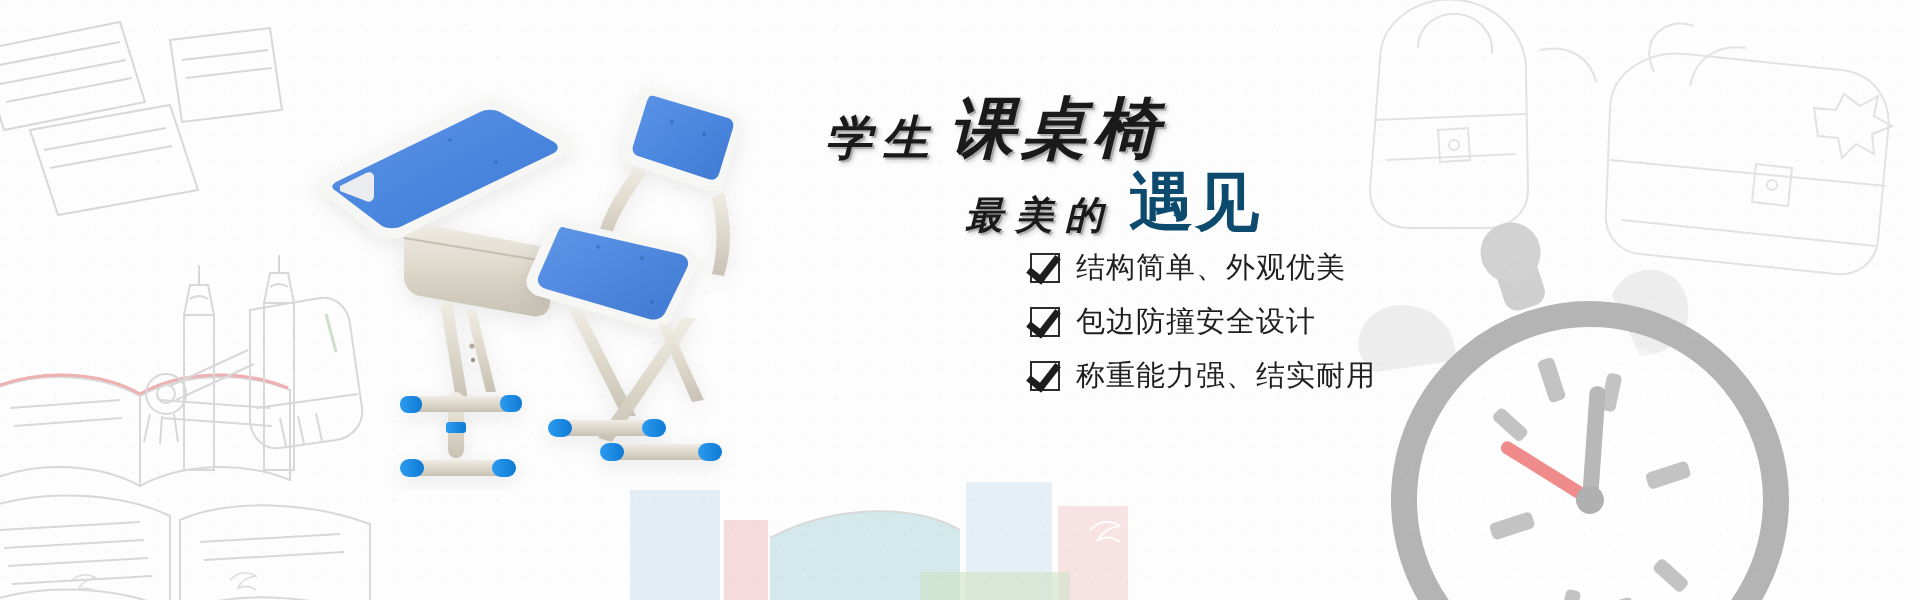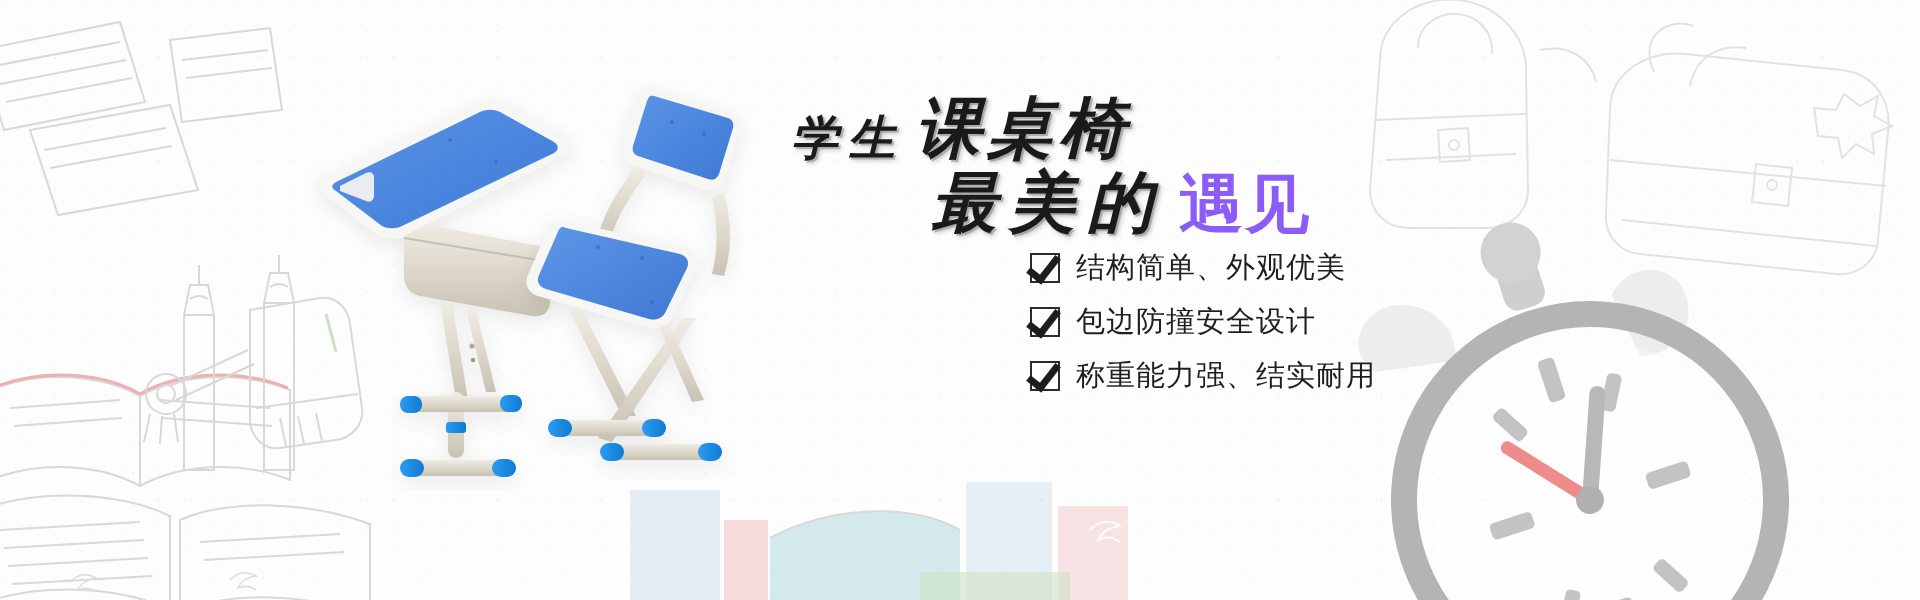--- a/index.html
+++ b/index.html
@@ -20,36 +20,36 @@
       radial-gradient(circle at 12% 22%, rgba(0,0,0,.018) 0 1.4px, transparent 1.6px),
       radial-gradient(circle at 62% 72%, rgba(0,0,0,.015) 0 1.4px, transparent 1.6px);
     background-size:26px 26px, 34px 34px;
     pointer-events:none;z-index:1;
   }
   .bg-layer{position:absolute;inset:0;z-index:0;}
   .fg-layer{position:absolute;inset:0;z-index:5;}
   .txt-layer{position:absolute;inset:0;z-index:8;}
 
   
-  .title-wrap{position:absolute;left:976px;top:96px;width:560px;}
+  .title-wrap{position:absolute;left:1010px;top:96px;width:560px;}
   .title-line{white-space:nowrap;line-height:1;}
   .tl1{font-size:0;margin-left:-185px;}
   .tl2{font-size:0;margin-left:-45px;margin-top:8px;}
   .brush{
     font-family:"Liberation Serif","DejaVu Serif",serif;
     font-style:italic;font-weight:700;color:#1a1a1a;
     text-shadow:2px 2px 0 rgba(120,120,120,.45), 3px 3px 5px rgba(0,0,0,.22);
     display:inline-block;vertical-align:bottom;
   }
   .brush.small{font-size:47px;letter-spacing:10px;}
   .brush.big{font-size:66px;letter-spacing:6px;margin-left:10px;}
-  .brush.mid{font-size:66px;letter-spacing:12px;}
+  .brush.mid{font-size:38px;letter-spacing:12px;}
   .heavy{
     font-family:"DejaVu Sans","Liberation Sans",sans-serif;
-    font-weight:900;font-size:64px;letter-spacing:2px;color:#8b5cf6;
+    font-weight:900;font-size:64px;letter-spacing:2px;color:#0c4a6e;
     display:inline-block;vertical-align:bottom;margin-left:14px;
     text-shadow:1px 1px 0 rgba(255,255,255,.8);
   }
 
   
   .bullets{position:absolute;left:1030px;top:248px;}
   .bullet{display:flex;align-items:center;margin-bottom:14px;}
   .chk{
     width:26px;height:26px;flex:0 0 26px;position:relative;
     border:2px solid #2b2b2b;background:transparent;margin-right:16px;

